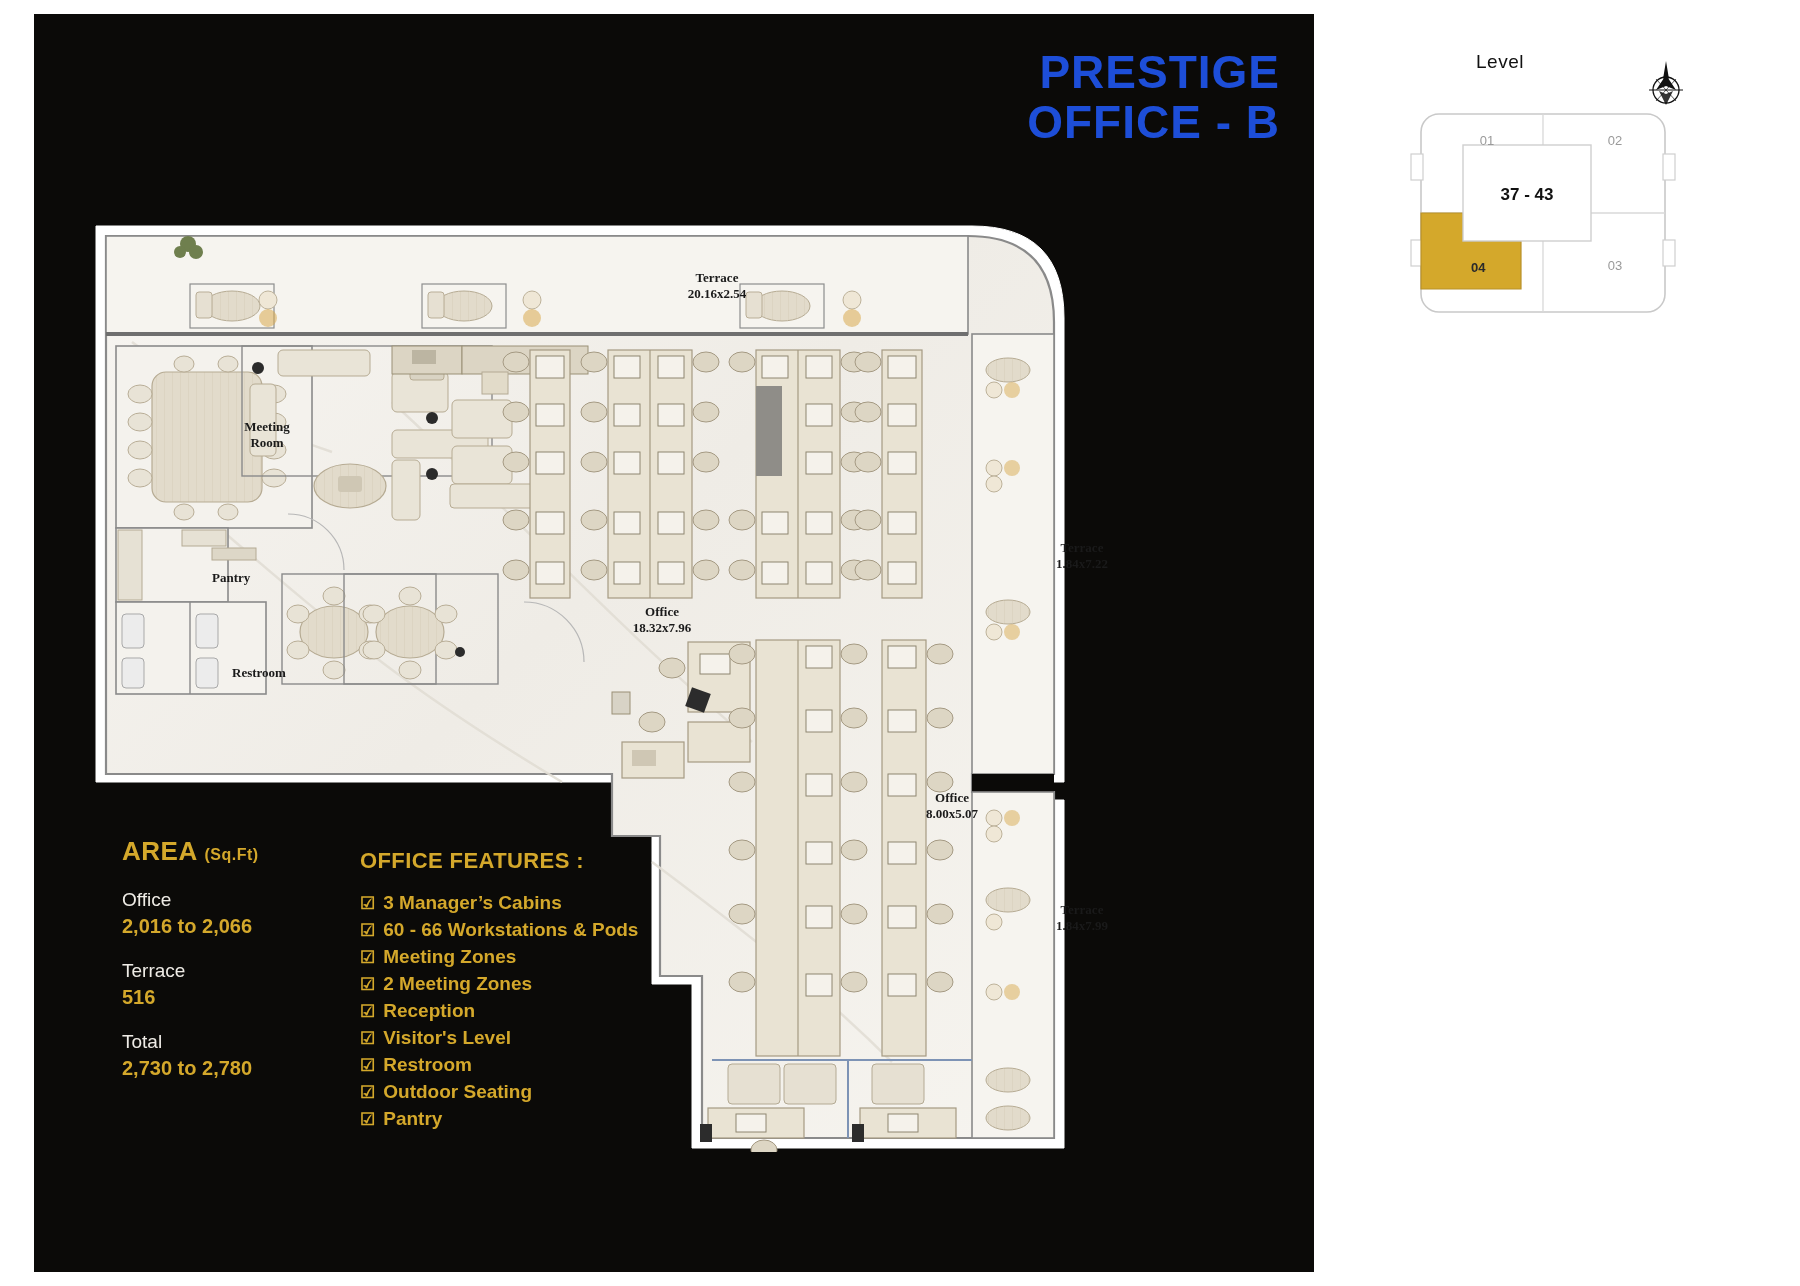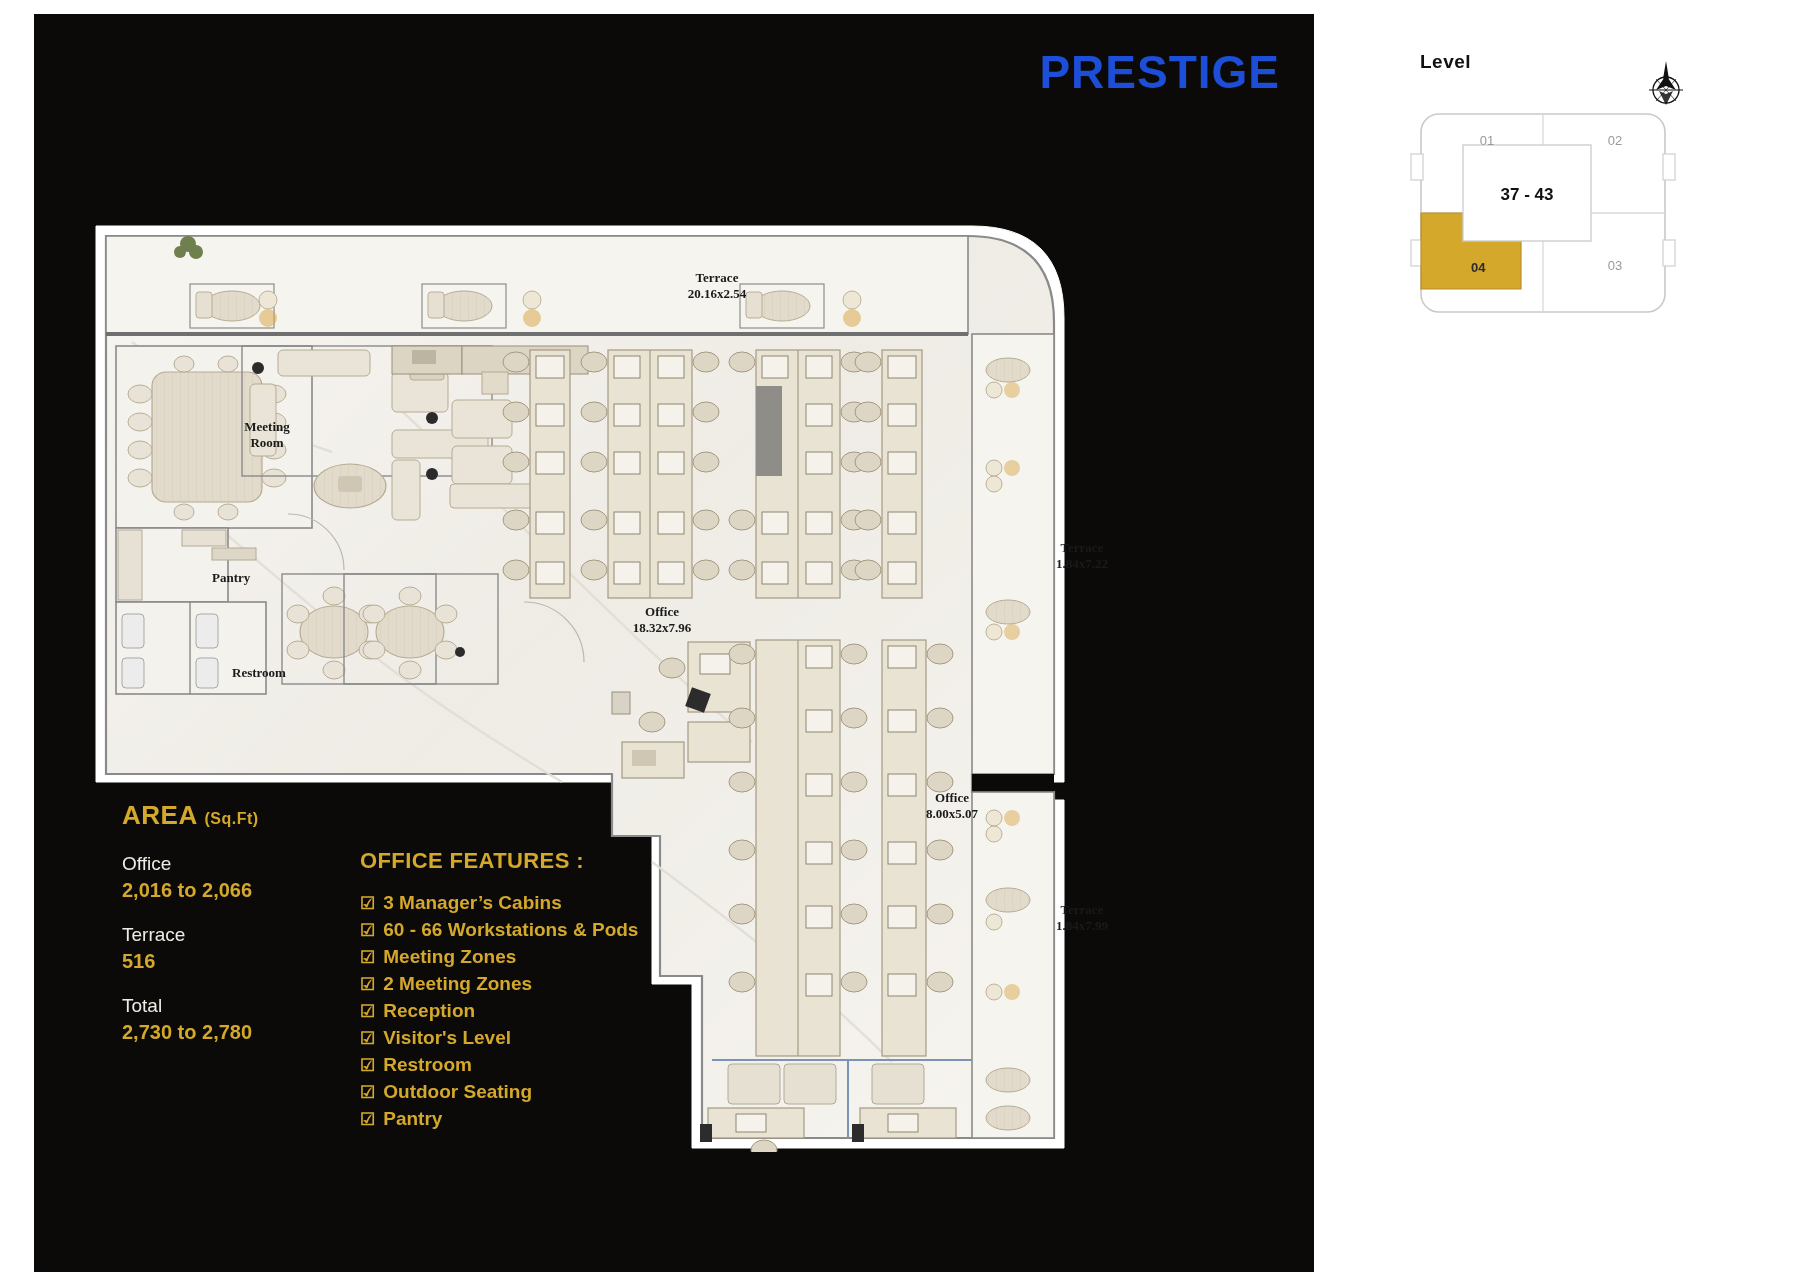--- a/index.html
+++ b/index.html
@@ -25,33 +25,33 @@
     color:#1d4ed8;
     font-weight:bold;
     letter-spacing:1px;
     line-height:1.08;
   }
   .title-line{font-size:46px;}
 
   
   .level-wrap{position:absolute;left:1395px;top:45px;width:330px;height:320px;}
   .level-label{
-    font-size:19px;font-weight:bold;color:#111;text-align:left;width:160px;
+    font-size:19px;font-weight:normal;color:#111;text-align:center;width:160px;
     position:absolute;left:25px;top:6px;letter-spacing:.5px;
   }
   .compass{
     position:absolute;left:240px;top:12px;width:62px;height:62px;
   }
   .key-frame{
     position:absolute;left:8px;top:55px;width:280px;height:240px;
   }
 
   
   .area-block{
-    position:absolute;left:122px;top:800px;width:240px;color:#e9e6df;
+    position:absolute;left:122px;top:836px;width:240px;color:#e9e6df;
   }
   .area-title{
     color:#d4a82b;font-size:26px;font-weight:bold;letter-spacing:.5px;
   }
   .area-title small{font-size:16px;font-weight:bold;}
   .area-row{margin-top:22px;}
   .area-key{font-size:19px;color:#efece6;font-weight:400;}
   .area-val{font-size:20px;color:#d4a82b;font-weight:bold;margin-top:4px;}
 
   
@@ -91,20 +91,21 @@
 </style>
 </head>
 <body>
 
 <div class="page">
 
   <div class="dark-panel"></div>
 
   <div class="title-block">
     <div class="title-line">PRESTIGE</div>
+    <div class="title-line">OFFICE - B</div>
   </div>
 
   <div class="level-wrap">
     <div class="level-label">Level</div>
 
     <div class="compass">
       <svg width="62" height="62" viewBox="0 0 62 62">
         <circle cx="31" cy="33" r="13" fill="none" stroke="#111" stroke-width="1.3"></circle>
         <path d="M31 4 L34 22 L31 20 L28 22 Z" fill="#111"></path>
         <path d="M31 18 L41 33 L31 29 L21 33 Z" fill="#111"></path>

